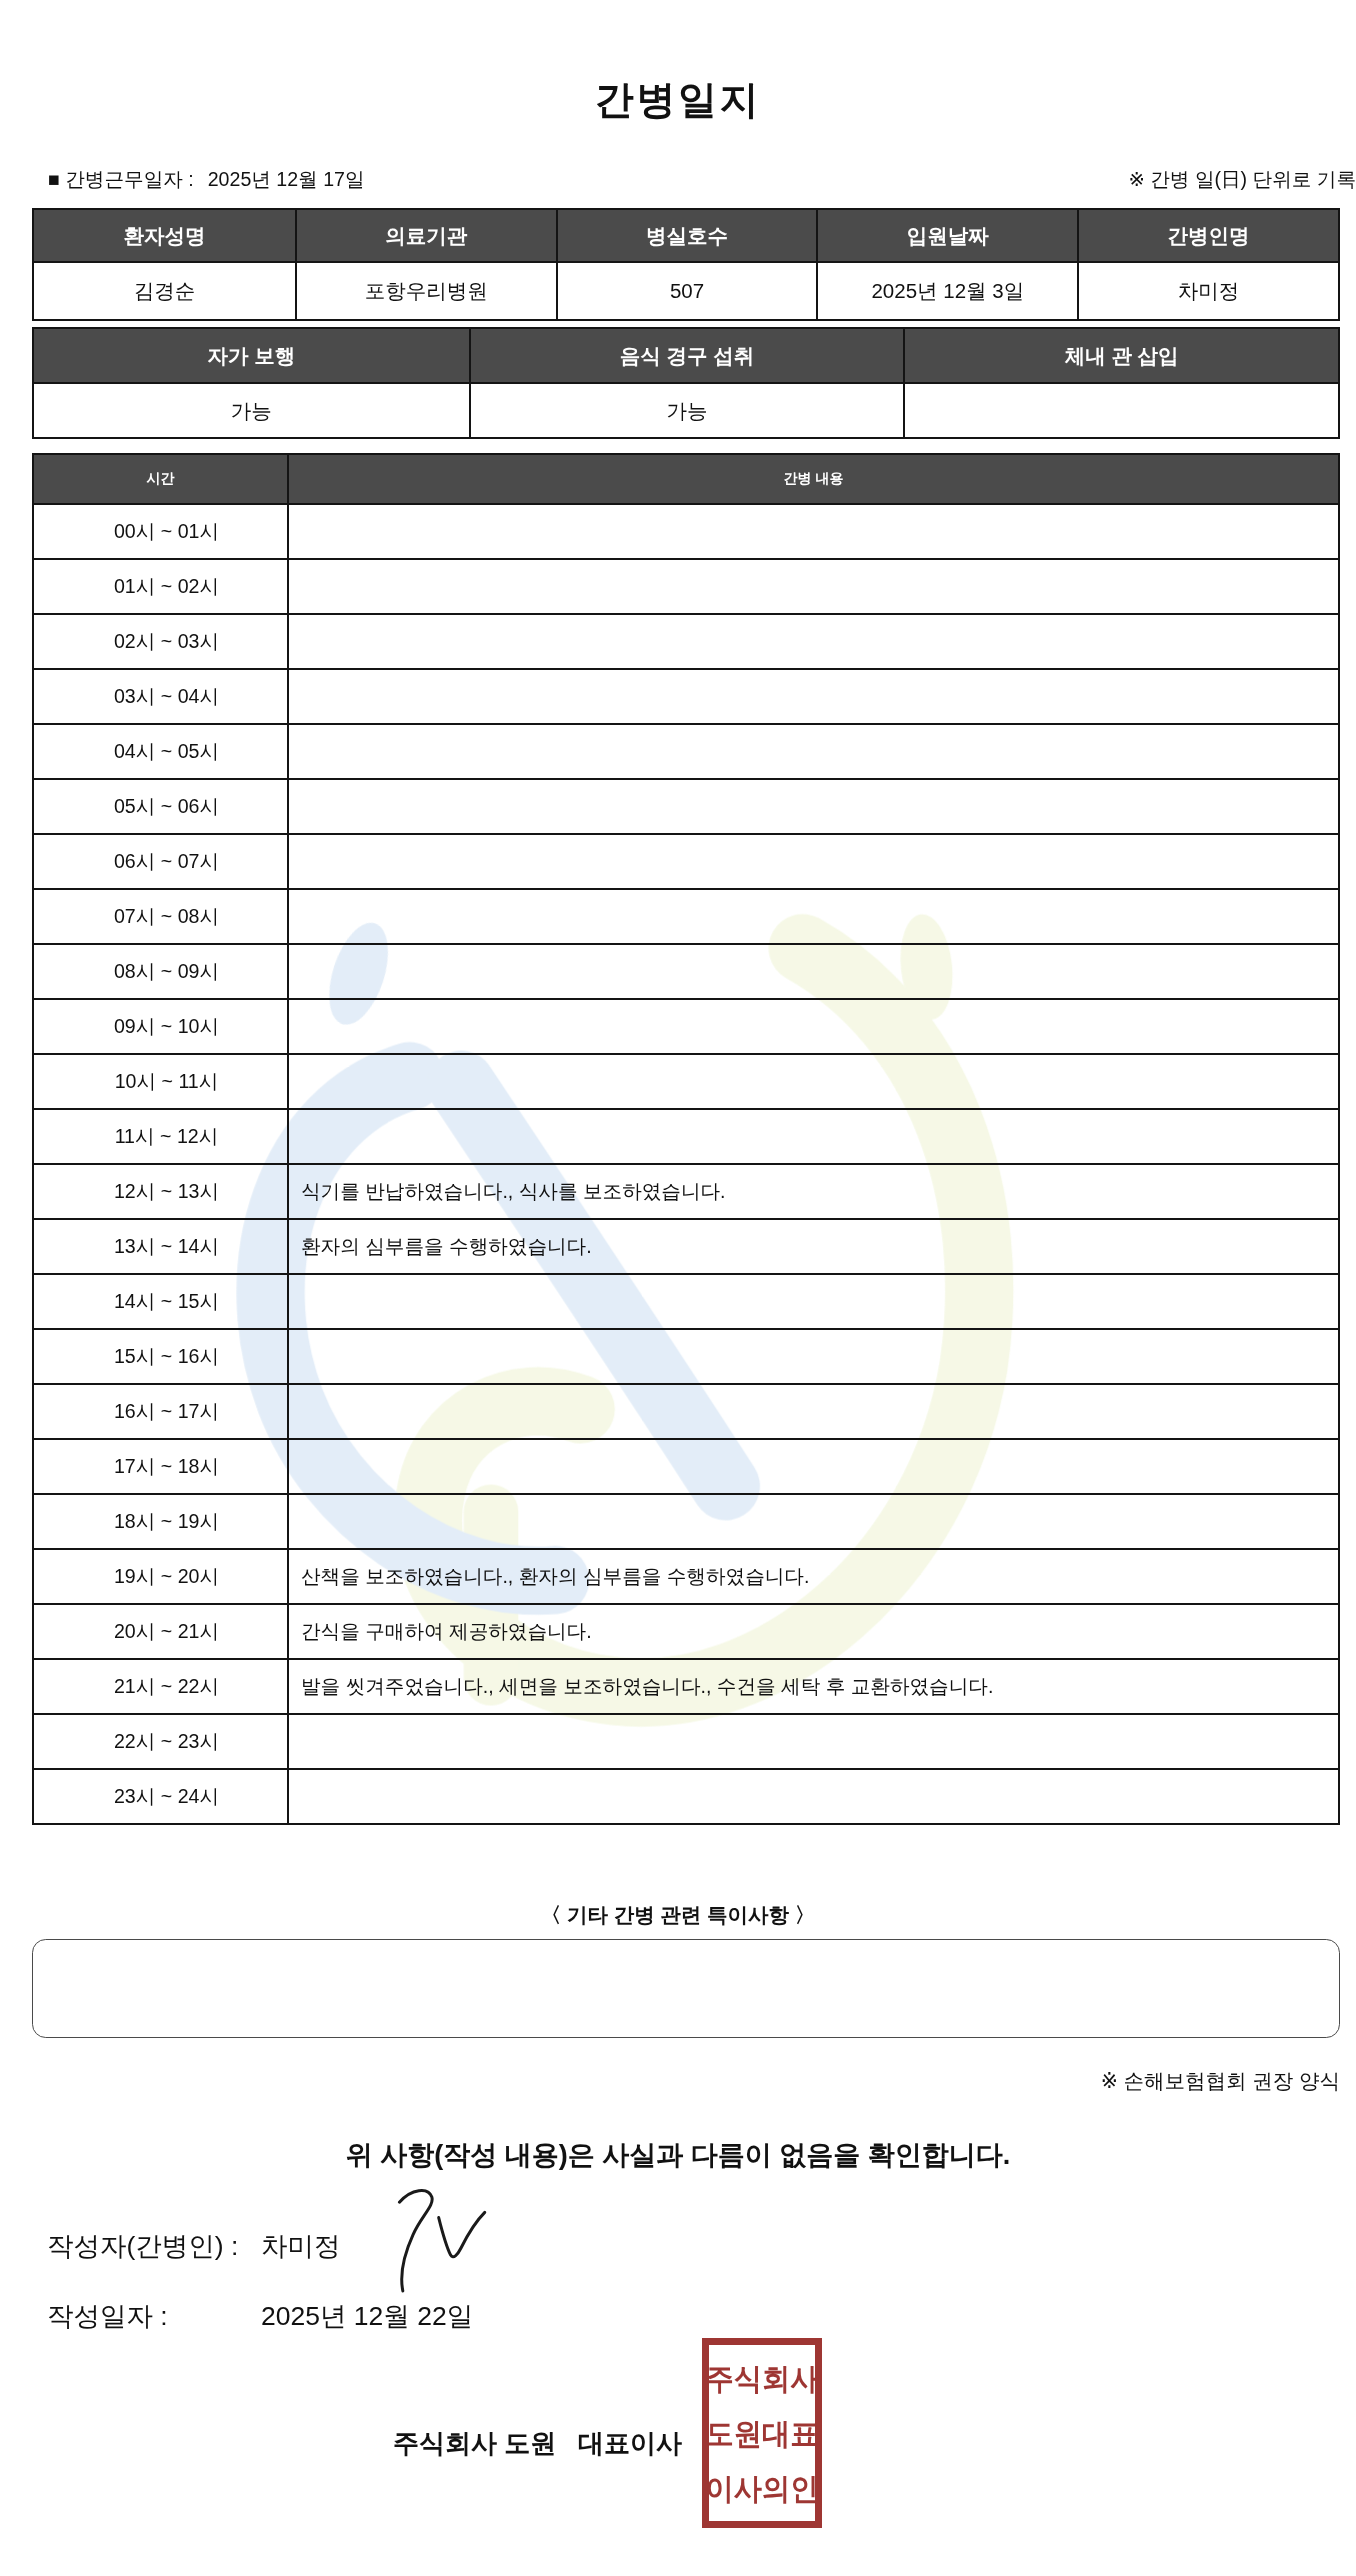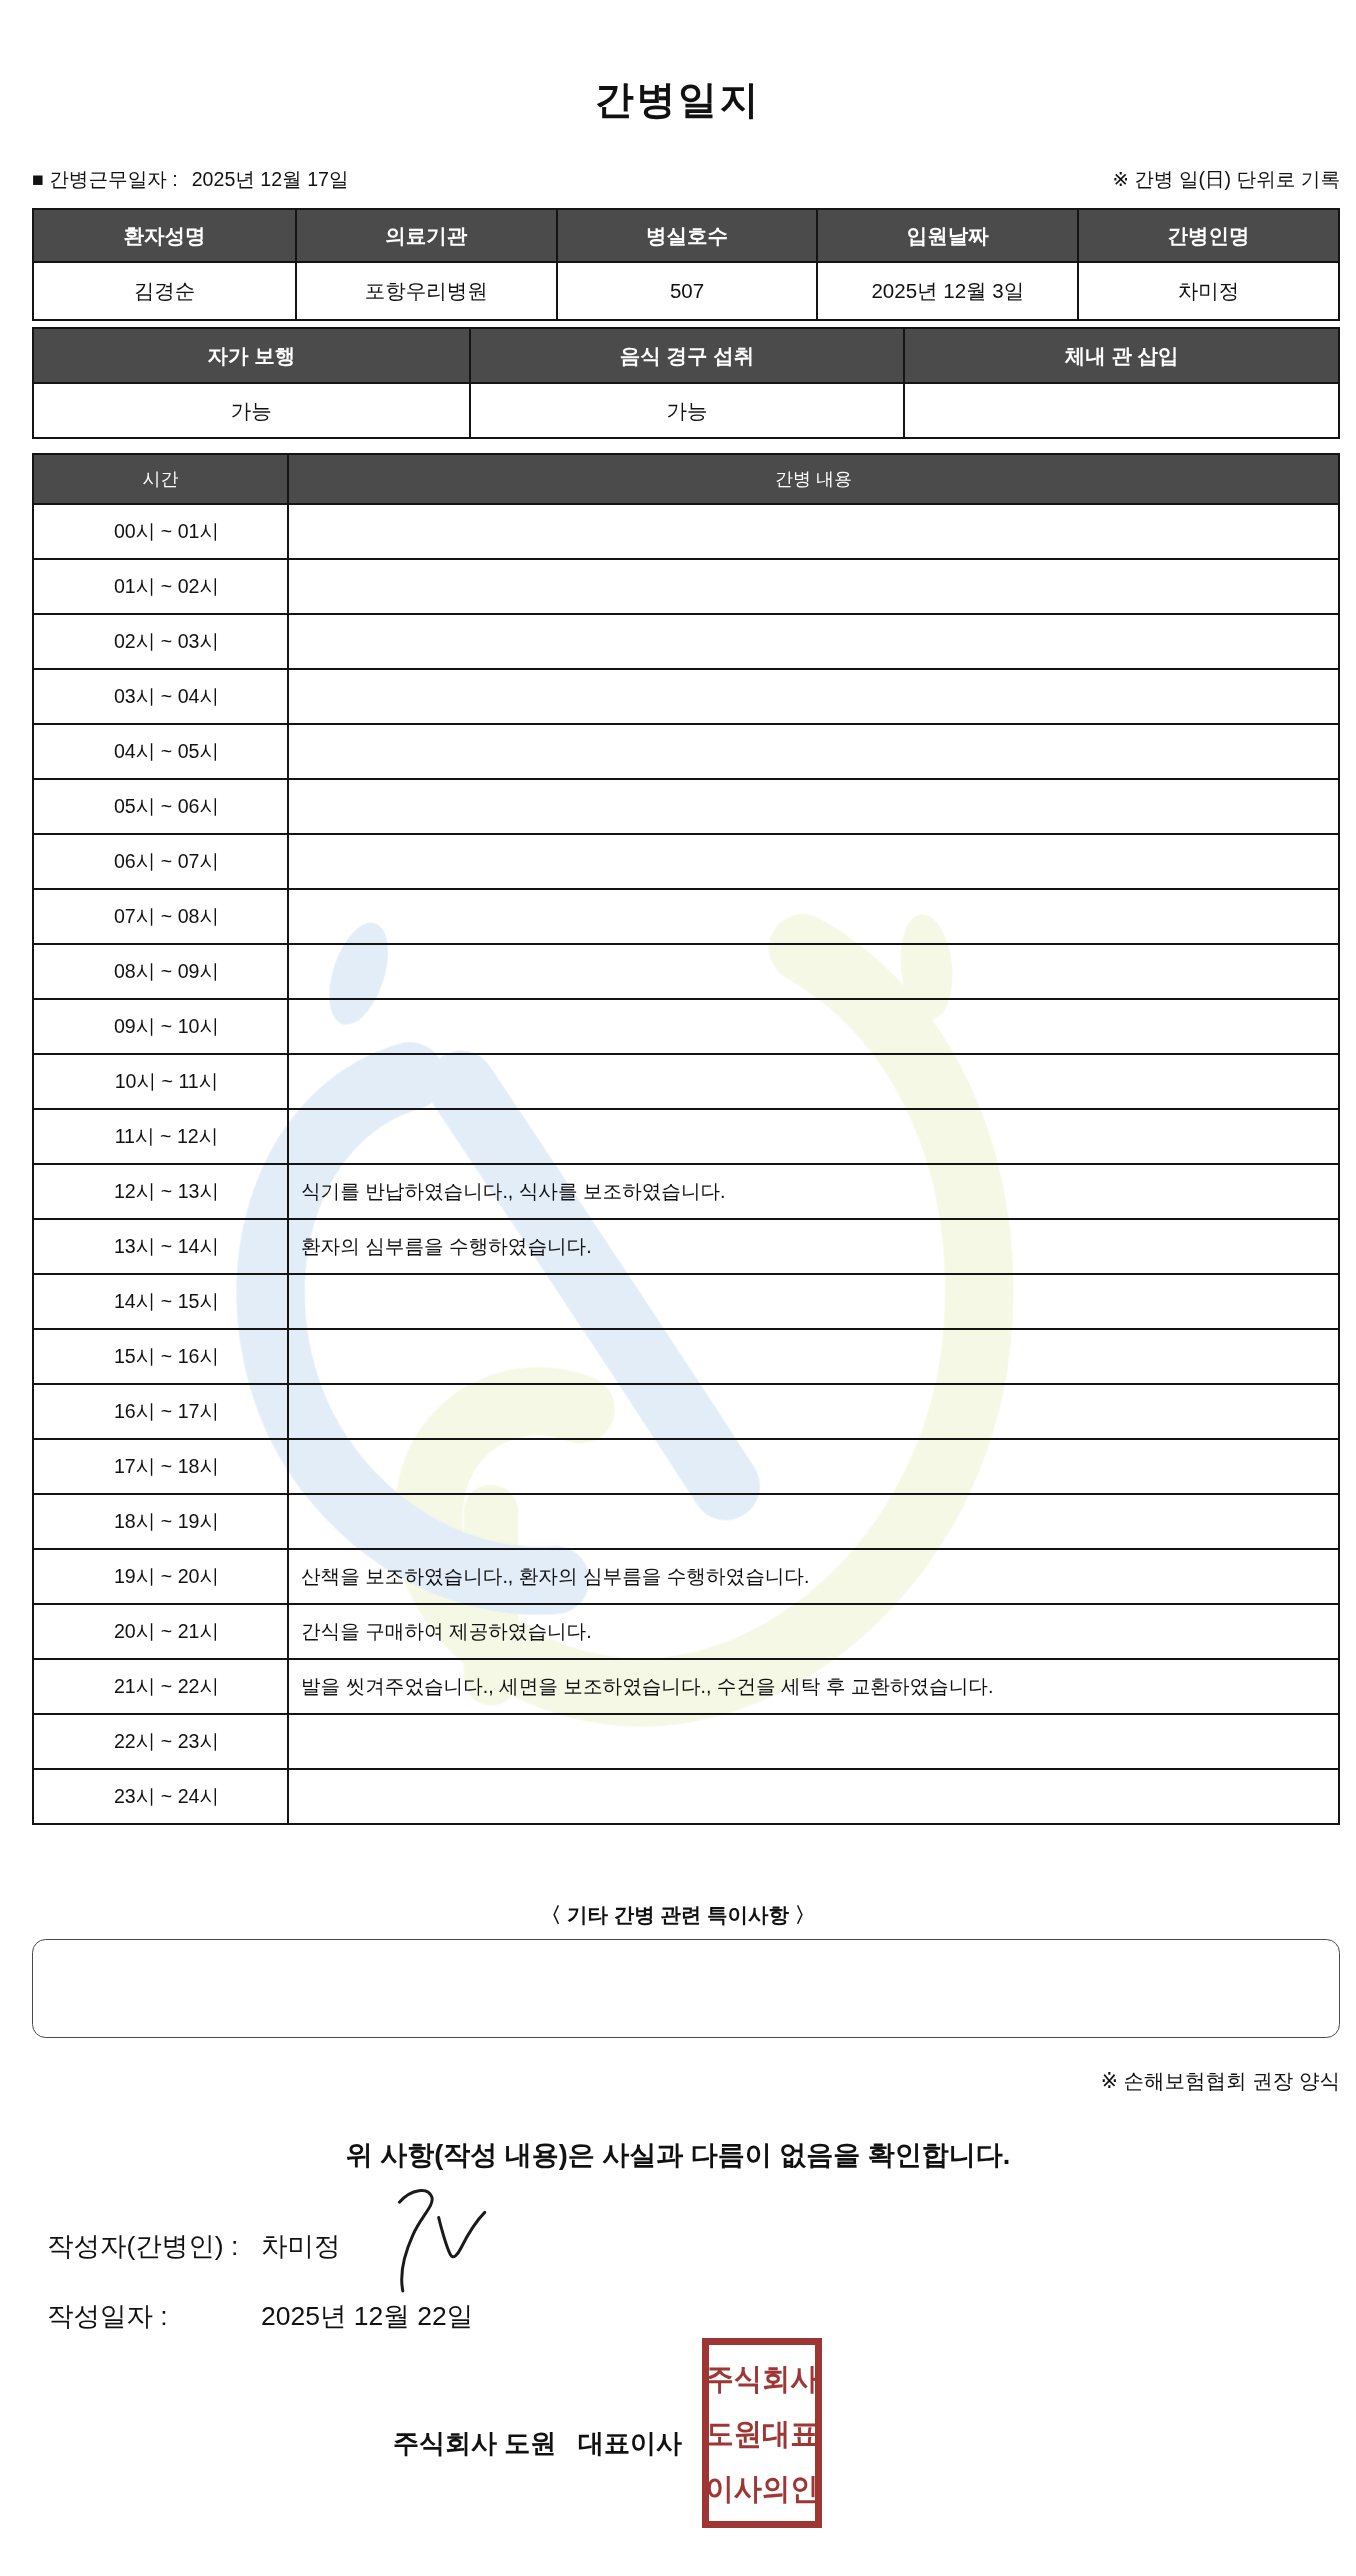--- a/index.html
+++ b/index.html
@@ -20,21 +20,21 @@
     overflow:hidden;
     margin:0 auto;
   }
   .watermark{position:absolute;left:0;top:0;z-index:1;}
 
   .title{
     position:absolute;left:0;top:73px;width:100%;
     text-align:center;font-size:39px;font-weight:700;letter-spacing:2.6px;z-index:2;
   }
   .meta-row{
-    position:absolute;left:32px;top:166px;width:1308px;
+    position:absolute;left:48px;top:166px;width:1308px;
     display:flex;justify-content:space-between;align-items:flex-end;
     font-size:19.6px;z-index:2;
   }
   .meta-left span{margin-right:8.5px;}
 
   
   .g-table{
     position:absolute;left:32px;width:1308px;
     display:grid;border:2.6px solid var(--border);z-index:2;
   }
@@ -52,21 +52,21 @@
   .status-table{top:327px;grid-template-columns:repeat(3,1fr);grid-template-rows:55px 53px;}
   .status-table .cell:nth-child(3n+1){border-left:none;}
 
   
   .care-table{
     position:absolute;left:32px;top:453px;width:1308px;z-index:2;
     border-collapse:collapse;table-layout:fixed;
   }
   .care-table th,.care-table td{border:2.6px solid var(--border);}
   .care-table th{
-    background:var(--header-bg);color:#fff;font-weight:400;font-size:18px;height:50px;
+    background:var(--header-bg);color:#fff;font-weight:700;font-size:14px;height:50px;
   }
   .care-table col.c-time{width:255px;}
   .care-table td{height:55px;font-size:19.6px;background:transparent;}
   .care-table td.time{text-align:center;padding-left:12px;}
   .care-table td.content{text-align:left;padding-left:12px;padding-right:8.5px;}
 
   .notes-heading{
     position:absolute;left:0;top:1901px;width:100%;text-align:center;
     font-size:20.5px;font-weight:600;z-index:2;
   }

